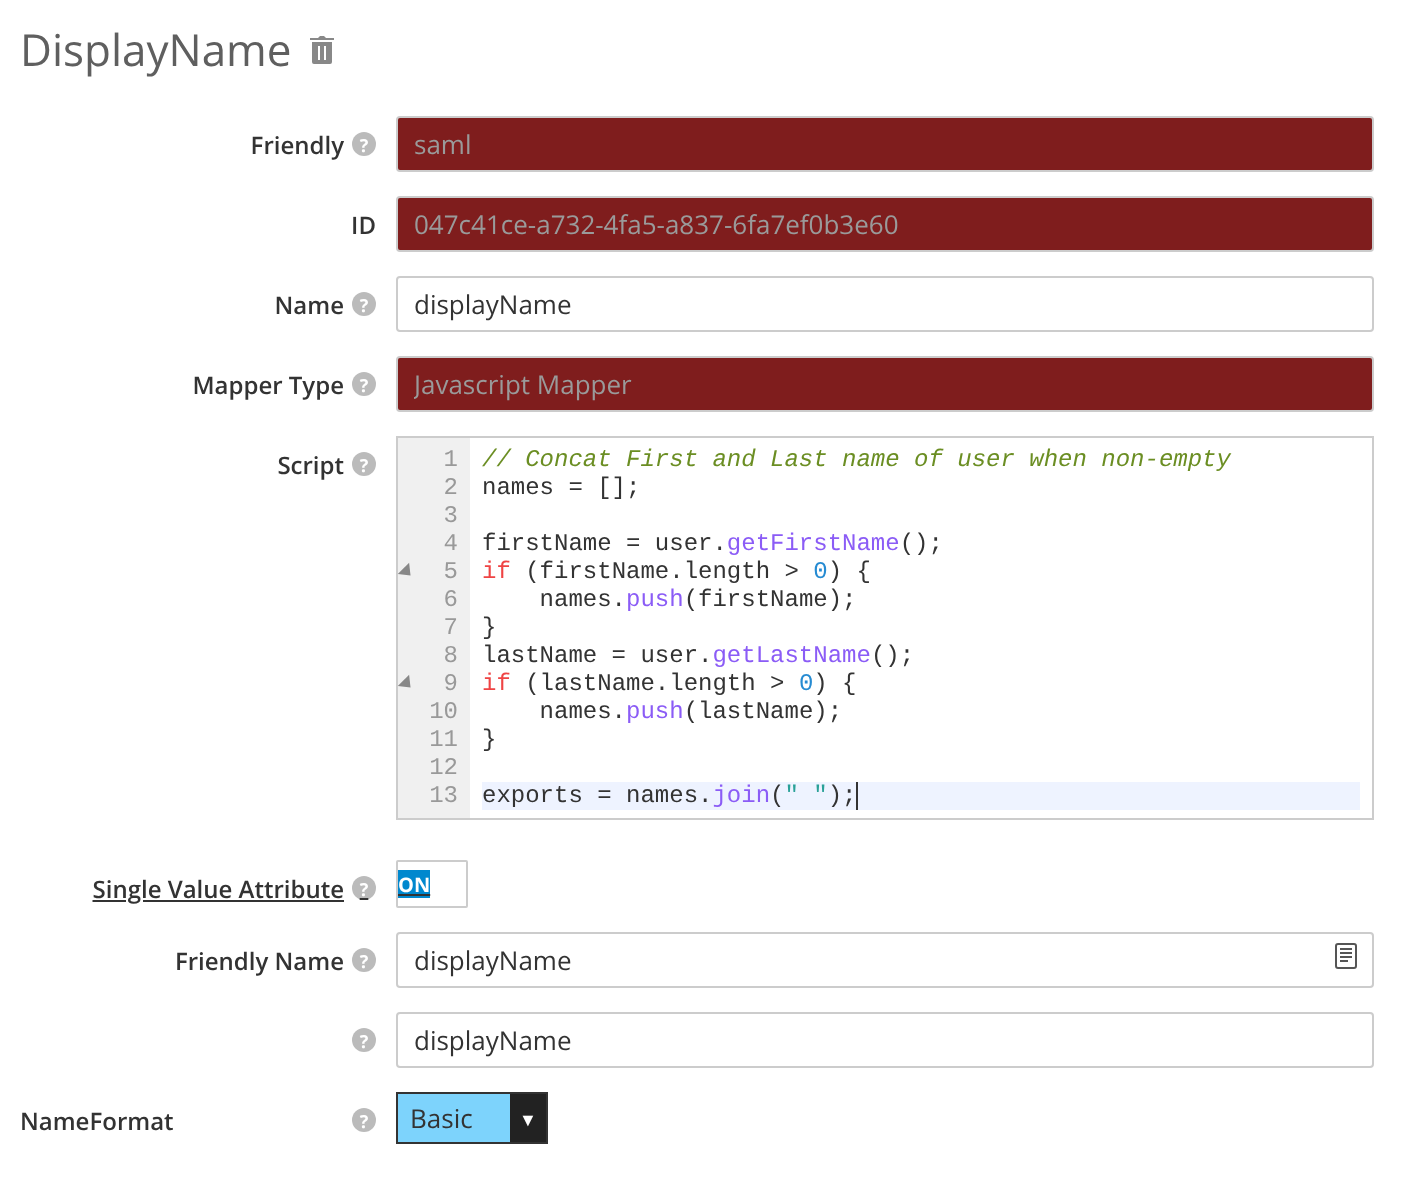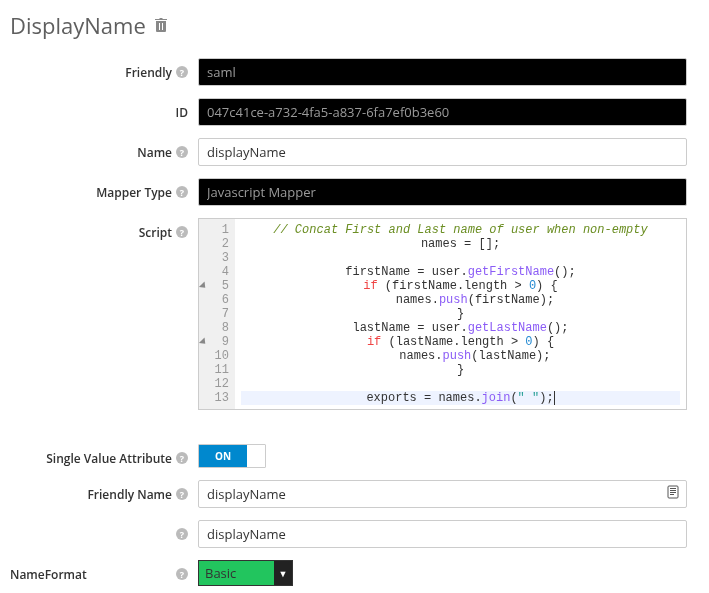--- a/index.html
+++ b/index.html
@@ -62,21 +62,21 @@
     height: 28px;
     border: 1px solid #ccc;
     border-radius: 2px;
     background: #fff;
     padding: 0 8px;
     font-size: 13px;
     color: #333;
     font-family: inherit;
   }
   .text-input.readonly {
-    background: #000000;
+    background: #7f1d1d;
     color: #9a9a9a;
   }
   .key-wrapper { position: relative; }
   .key-wrapper .key-icon {
     position: absolute;
     right: 8px; top: 50%;
     transform: translateY(-50%);
     font-size: 13px;
     color: #555;
   }
@@ -105,52 +105,52 @@
     border-top: 4px solid transparent;
     border-bottom: 4px solid transparent;
     border-left: 5px solid #888;
     transform: rotate(45deg);
   }
   .code-editor .code {
     flex: 1;
     padding: 4px 6px;
     white-space: pre;
     color: #333;
-    text-align: center;
   }
   .code-editor .code .cline { display:block; height:14px; }
   .code-editor .code .cline.active { background: #eef3ff; }
   .cm { color: #6b8e23; font-style: italic; } 
   .kw { color: #ef4444; } 
   .num { color: #268bd2; }
   .fn { color: #8b5cf6; }
   .str { color: #2aa198; }
   
   .toggle {
-    width: 68px; height: 24px;
+    width: 36px; height: 24px;
     border: 1px solid #ccc;
     display: flex;
     cursor: pointer;
     border-radius: 1px;
     overflow: hidden;
+    align-items: center;
   }
   .toggle .on {
     flex:1; background: #0088ce; color:#fff;
     display:flex;align-items:center;justify-content:center;
     font-size:10px;font-weight:bold;
   }
   .toggle .knob { width: 18px; background: #fff; }
   
   .select {
     height: 26px;
     border: 1px solid #333;
-    background: #22c55e;
-    display: flex;
-    align-items: center;
-    width: 95px;
+    background: #7dd3fc;
+    display: flex;
+    align-items: center;
+    width: 76px;
   }
   .select .sel-text { flex:1; padding:0 6px; font-size:13px; }
   .select .sel-arrow {
     width: 18px; height: 100%;
     background: #222; color: #fff;
     display:flex;align-items:center;justify-content:center;
     font-size: 9px;
   }
 </style>
 </head>
@@ -222,21 +222,21 @@
           <div class="line">10</div>
           <div class="line">11</div>
           <div class="line">12</div>
           <div class="line">13</div>
         </div>
       <div class="code" id="code"><span class="cline"><span class="cm">// Concat First and Last name of user when non-empty</span></span><span class="cline">names = [];</span><span class="cline">&nbsp;</span><span class="cline">firstName = user.<span class="fn">getFirstName</span>();</span><span class="cline"><span class="kw">if</span> (firstName.length &gt; <span class="num">0</span>) {</span><span class="cline">    names.<span class="fn">push</span>(firstName);</span><span class="cline">}</span><span class="cline">lastName = user.<span class="fn">getLastName</span>();</span><span class="cline"><span class="kw">if</span> (lastName.length &gt; <span class="num">0</span>) {</span><span class="cline">    names.<span class="fn">push</span>(lastName);</span><span class="cline">}</span><span class="cline">&nbsp;</span><span class="cline active">exports = names.<span class="fn">join</span>(<span class="str">" "</span>);<span style="border-left:1px solid #333;"></span></span></div>
     </div>
   </div>
 </div>
 
-<div class="form-row" style="margin-top:34px;">
+<div class="form-row" style="margin-top:20px;text-decoration:underline;">
   <div class="label-col">
     <span class="label-text">Single Value Attribute</span>
     <span class="help">?</span>
   </div>
   <div class="field-col">
     <div class="toggle">
       <div class="on">ON</div>
       <div class="knob"></div>
     </div>
   </div>

